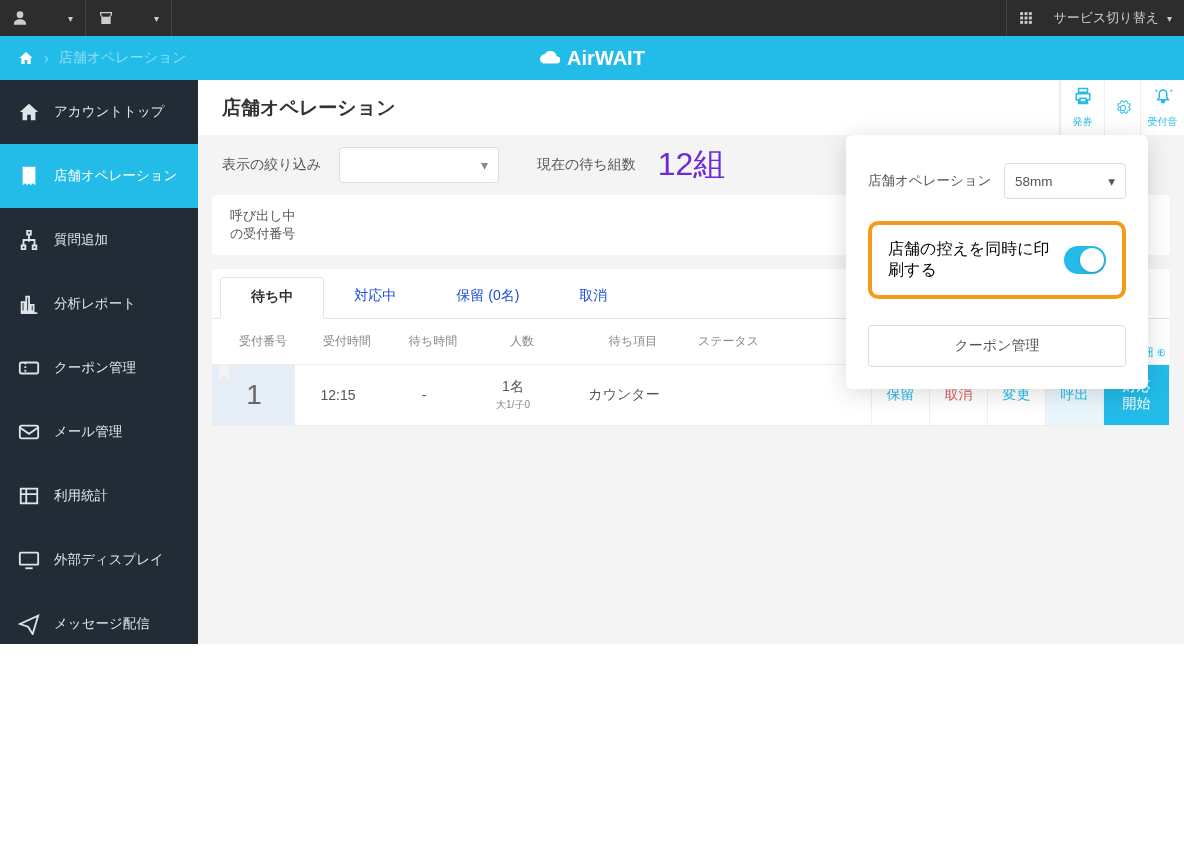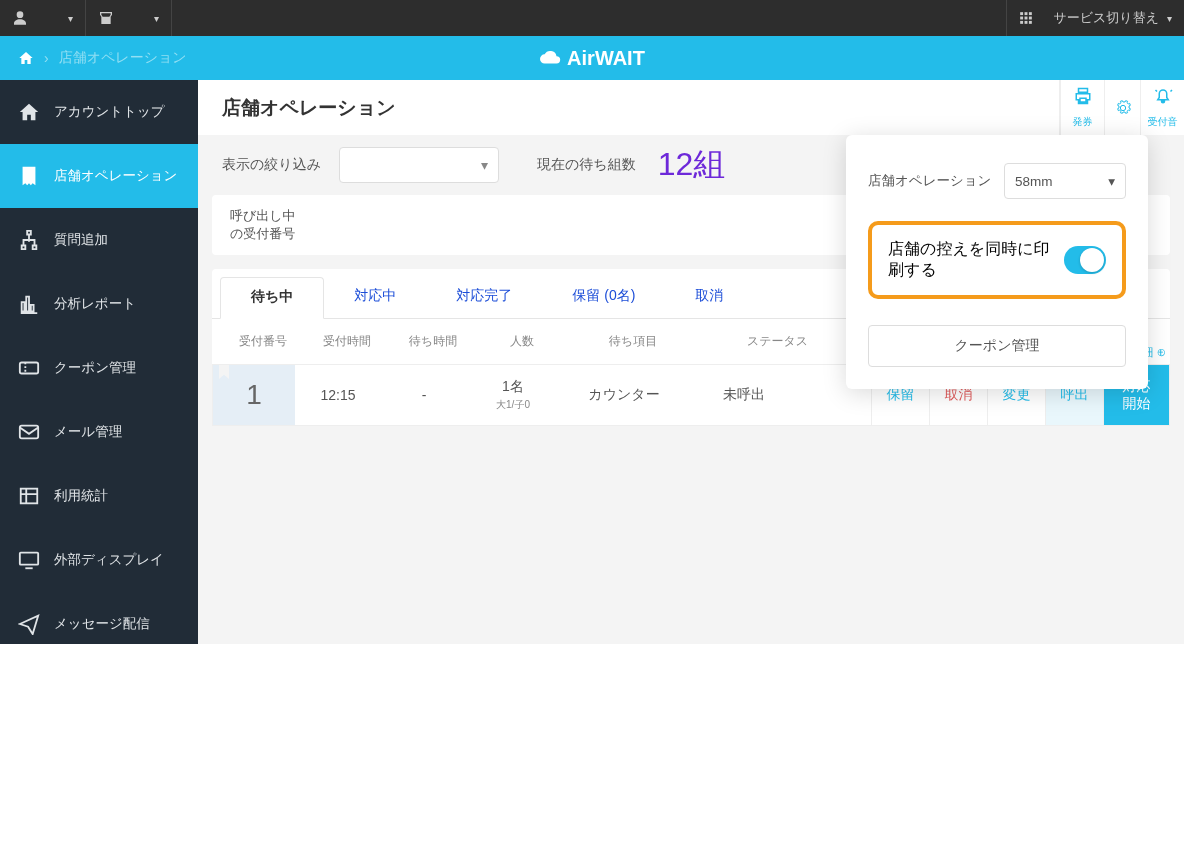--- a/index.html
+++ b/index.html
@@ -209,51 +209,49 @@
 
     <div class="calling-banner">
       <div>呼び出し中</div>
       <div>の受付番号</div>
     </div>
 
     <div class="tabs-wrap">
       <div class="tabs">
         <div class="tab active"><span>待ち中</span></div>
         <div class="tab"><span>対応中</span></div>
-        <div class="tab"><span>対応完了</span></div>
         <div class="tab"><span>保留 (0名)</span></div>
         <div class="tab"><span>取消</span></div>
       </div>
       <div class="col-headers">
         <div style="width:82px;text-align:center">受付番号</div>
         <div style="width:86px;text-align:center">受付時間</div>
         <div style="width:86px;text-align:center">待ち時間</div>
         <div style="width:92px;text-align:center">人数</div>
         <div style="width:130px;text-align:center">待ち項目</div>
-        <div style="width:110px;text-align:right">ステータス</div>
+        <div style="width:110px;text-align:left">ステータス</div>
       </div>
     </div>
 
     <div style="position:relative;margin:0 14px">
       <span class="detail-link"><span>詳細</span> ⊕</span>
     </div>
 
     <div class="row">
       <div class="cell-num">
         <div class="bookmark"></div>
         <span>1</span>
       </div>
       <div class="cell" style="width:86px">12:15</div>
       <div class="cell" style="width:86px">-</div>
       <div class="cell" style="width:92px">
         <span>1名</span>
         <span class="cell-sub">大1/子0</span>
       </div>
       <div class="cell" style="width:130px">カウンター</div>
-      <div class="cell" style="width:110px">未呼出</div>
       <div style="flex:1"></div>
       <div class="action hold">
           <span>保留</span>
         </div>
       <div class="action cancel">
           <span>取消</span>
         </div>
       <div class="action change">
           <span>変更</span>
         </div>

